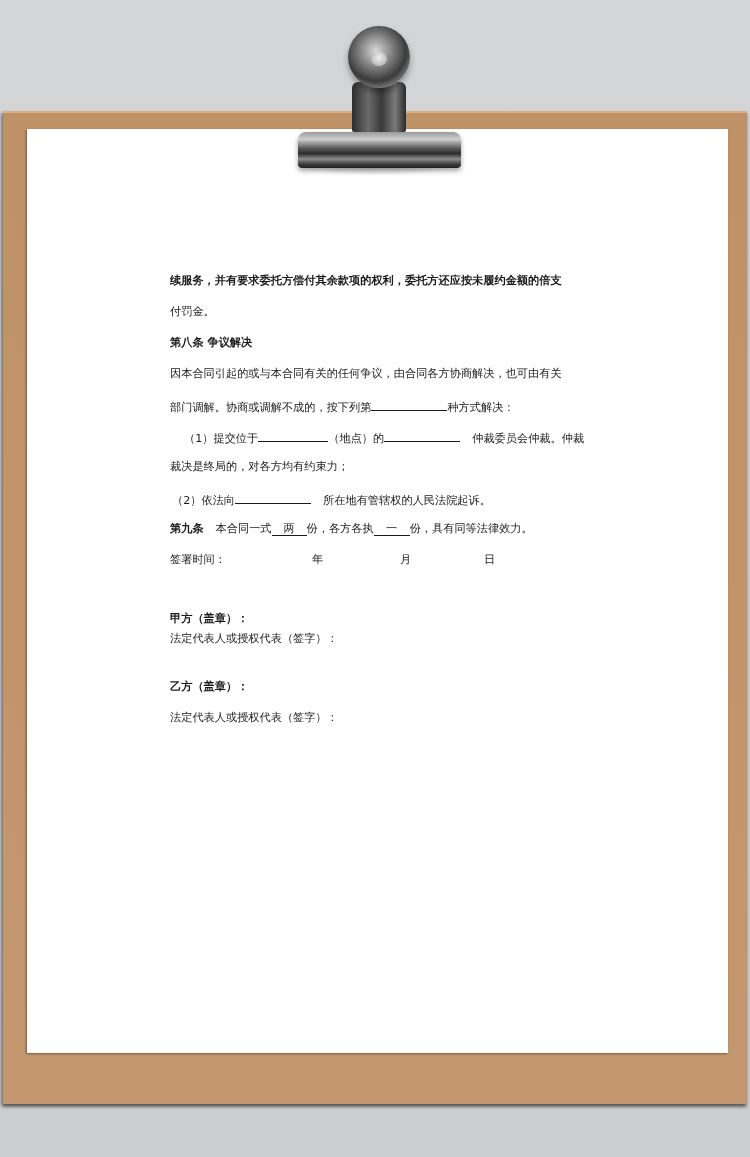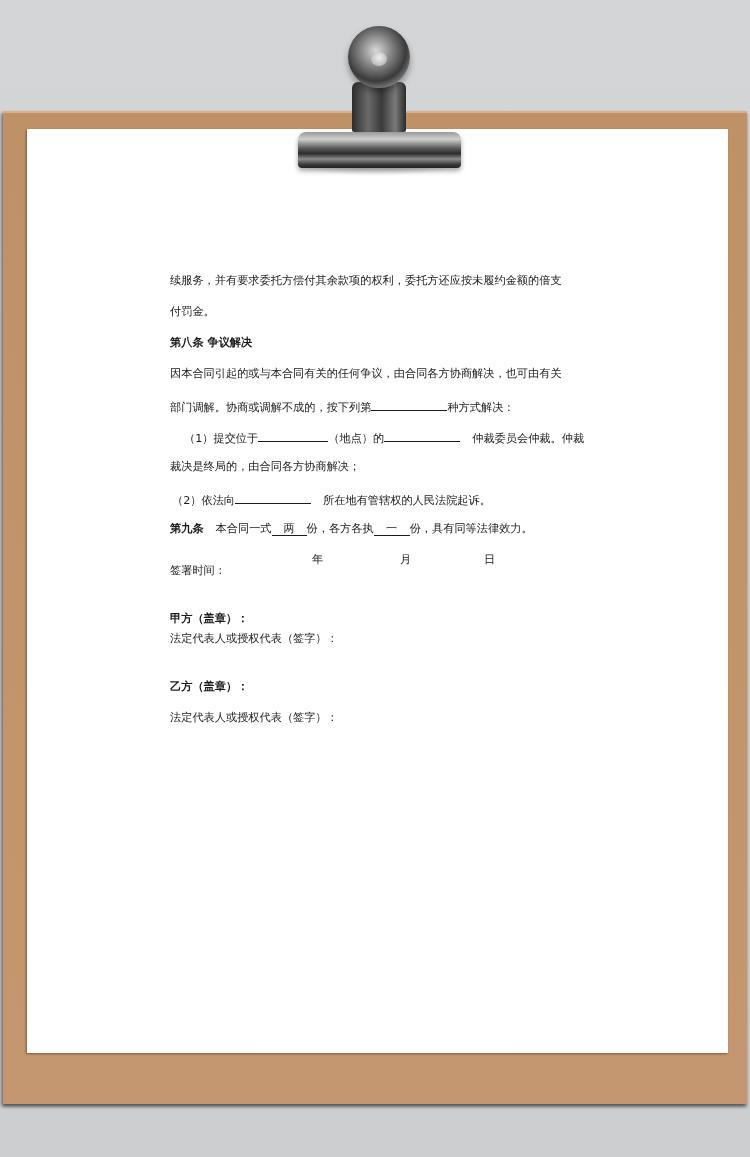--- a/index.html
+++ b/index.html
@@ -60,41 +60,41 @@
 <div class="board-topedge"></div>
 <div class="paper"></div>
 
 <div class="clip-shadow"></div>
 <div class="clip-neck"></div>
 <div class="clip-ring"></div>
 <div class="clip-hole"></div>
 <div class="clip-base"></div>
 
 <div class="doc">
-  <div class="line" style="top:274px;">续服务，并有要求委托方偿付其余款项的权利，委托方还应按未履约金额的倍支</div>
+  <div class="line" style="top:274px;font-weight:bold;">续服务，并有要求委托方偿付其余款项的权利，委托方还应按未履约金额的倍支</div>
   <div class="line" style="top:305px;">付罚金。</div>
 
   <div class="line b" style="top:336px;text-align:center;">第八条  争议解决</div>
   <div class="line" style="top:367px;">因本合同引起的或与本合同有关的任何争议，由合同各方协商解决，也可由有关</div>
   <div class="line" style="top:398px;">
     <span>部门调解。协商或调解不成的，按下列第</span><span class="u" style="width:76px;"></span><span>种方式解决：</span>
   </div>
   <div class="line" style="top:429px; left:2px;margin-left:12px;">
     <span>（1）提交位于</span><span class="u" style="width:70px;"></span><span>（地点）的</span><span class="u" style="width:76px;"></span><span style="display:inline-block;width:12px;"></span><span>仲裁委员会仲裁。仲裁</span>
   </div>
-  <div class="line" style="top:460px;">裁决是终局的，由合同各方协商解决；</div>
+  <div class="line" style="top:460px;">裁决是终局的，对各方均有约束力；</div>
   <div class="line" style="top:491px; left:2px;text-align:center;">
     <span>（2）依法向</span><span class="u" style="width:76px;"></span><span style="display:inline-block;width:12px;"></span><span>所在地有管辖权的人民法院起诉。</span>
   </div>
 
   <div class="line" style="top:522px;">
     <span class="b">第九条</span><span style="display:inline-block;width:12px;"></span><span>本合同一式</span><span class="u" style="width:35px;">两</span><span>份，各方各执</span><span class="u" style="width:36px;">一</span><span>份，具有同等法律效力。</span>
   </div>
 
-  <div class="line" style="top:553px;margin-top:11px;">签署时间：</div>
+  <div class="line" style="top:553px;">签署时间：</div>
   <div class="line" style="top:553px; left:142px;">年</div>
   <div class="line" style="top:553px; left:230px;">月</div>
   <div class="line" style="top:553px; left:314px;">日</div>
 
   <div class="line b" style="top:612px;">甲方（盖章）：</div>
   <div class="line" style="top:632px;">法定代表人或授权代表（签字）：</div>
 
   <div class="line b" style="top:680px;">乙方（盖章）：</div>
   <div class="line" style="top:711px;">法定代表人或授权代表（签字）：</div>
 </div>

